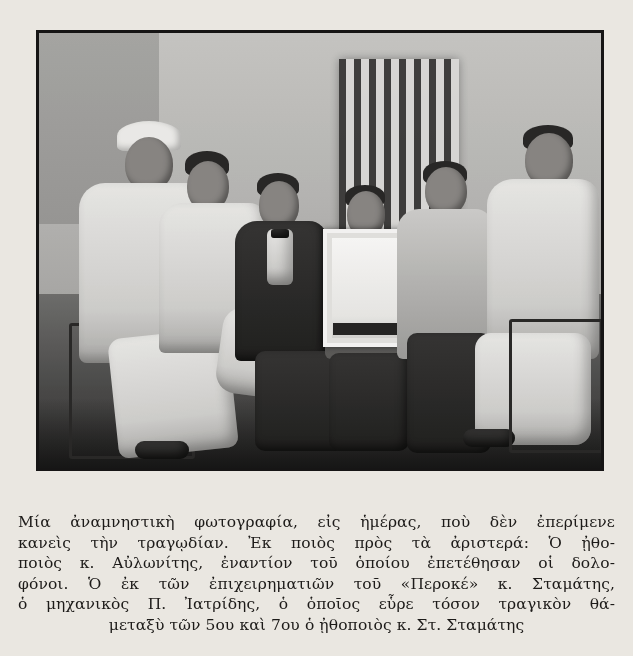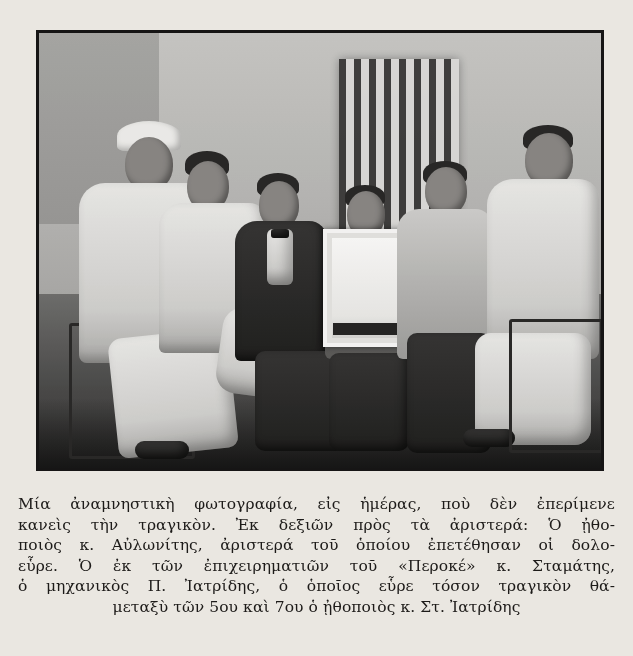--- a/index.html
+++ b/index.html
@@ -126,21 +126,21 @@
   .picture-text {
     position: absolute;
     left: 6px; right: 6px; bottom: 8px;
     height: 12px;
     background: #2b2824;
   }
   
   .caption {
     position: absolute;
     left: 18px;
-    top: 494px;
+    top: 512px;
     width: 597px;
     text-align: center;
     color: #1d1b19;
     font-size: 15.5px;
     line-height: 1.33;
     letter-spacing: 0.1px;
   }
   .caption .line {
     display: block;
     white-space: nowrap;
@@ -218,20 +218,20 @@
         <div class="body-dark" style="left:424px; top:396px; width:52px; height:18px; border-radius:9px;"></div>
       </div>
 
       <div class="chair" style="left:470px; top:286px; width:88px; height:128px;"></div>
 
     </div>
   </div>
 
   <div class="caption">
     <span class="line justified">Μία ἀναμνηστικὴ φωτογραφία, εἰς ἡμέρας, ποὺ δὲν ἐπερίμενε</span>
-    <span class="line justified">κανεὶς τὴν τραγικὸν. Ἐκ δεξιῶν πρὸς τὰ ἀριστερά: Ὁ ᾐθο-</span>
-    <span class="line justified">ποιὸς κ. Αὐλωνίτης, ἀριστερά τοῦ ὁποίου ἐπετέθησαν οἱ δολο-</span>
-    <span class="line justified">εὗρε. Ὁ ἐκ τῶν ἐπιχειρηματιῶν τοῦ «Περοκέ» κ. Σταμάτης,</span>
+    <span class="line justified">κανεὶς τὴν τραγῳδίαν. Ἐκ ποιὸς πρὸς τὰ ἀριστερά: Ὁ ᾐθο-</span>
+    <span class="line justified">ποιὸς κ. Αὐλωνίτης, ἐναντίον τοῦ ὁποίου ἐπετέθησαν οἱ δολο-</span>
+    <span class="line justified">φόνοι. Ὁ ἐκ τῶν ἐπιχειρηματιῶν τοῦ «Περοκέ» κ. Σταμάτης,</span>
     <span class="line justified">ὁ μηχανικὸς Π. Ἰατρίδης, ὁ ὁποῖος εὗρε τόσον τραγικὸν θά-</span>
-    <span class="line">μεταξὺ τῶν 5ου καὶ 7ου ὁ ᾐθοποιὸς κ. Στ. Ἰατρίδης</span>
+    <span class="line">μεταξὺ τῶν 5ου καὶ 7ου ὁ ᾐθοποιὸς κ. Στ. Σταμάτης</span>
   </div>
 
 </div>
 
 </body></html>

